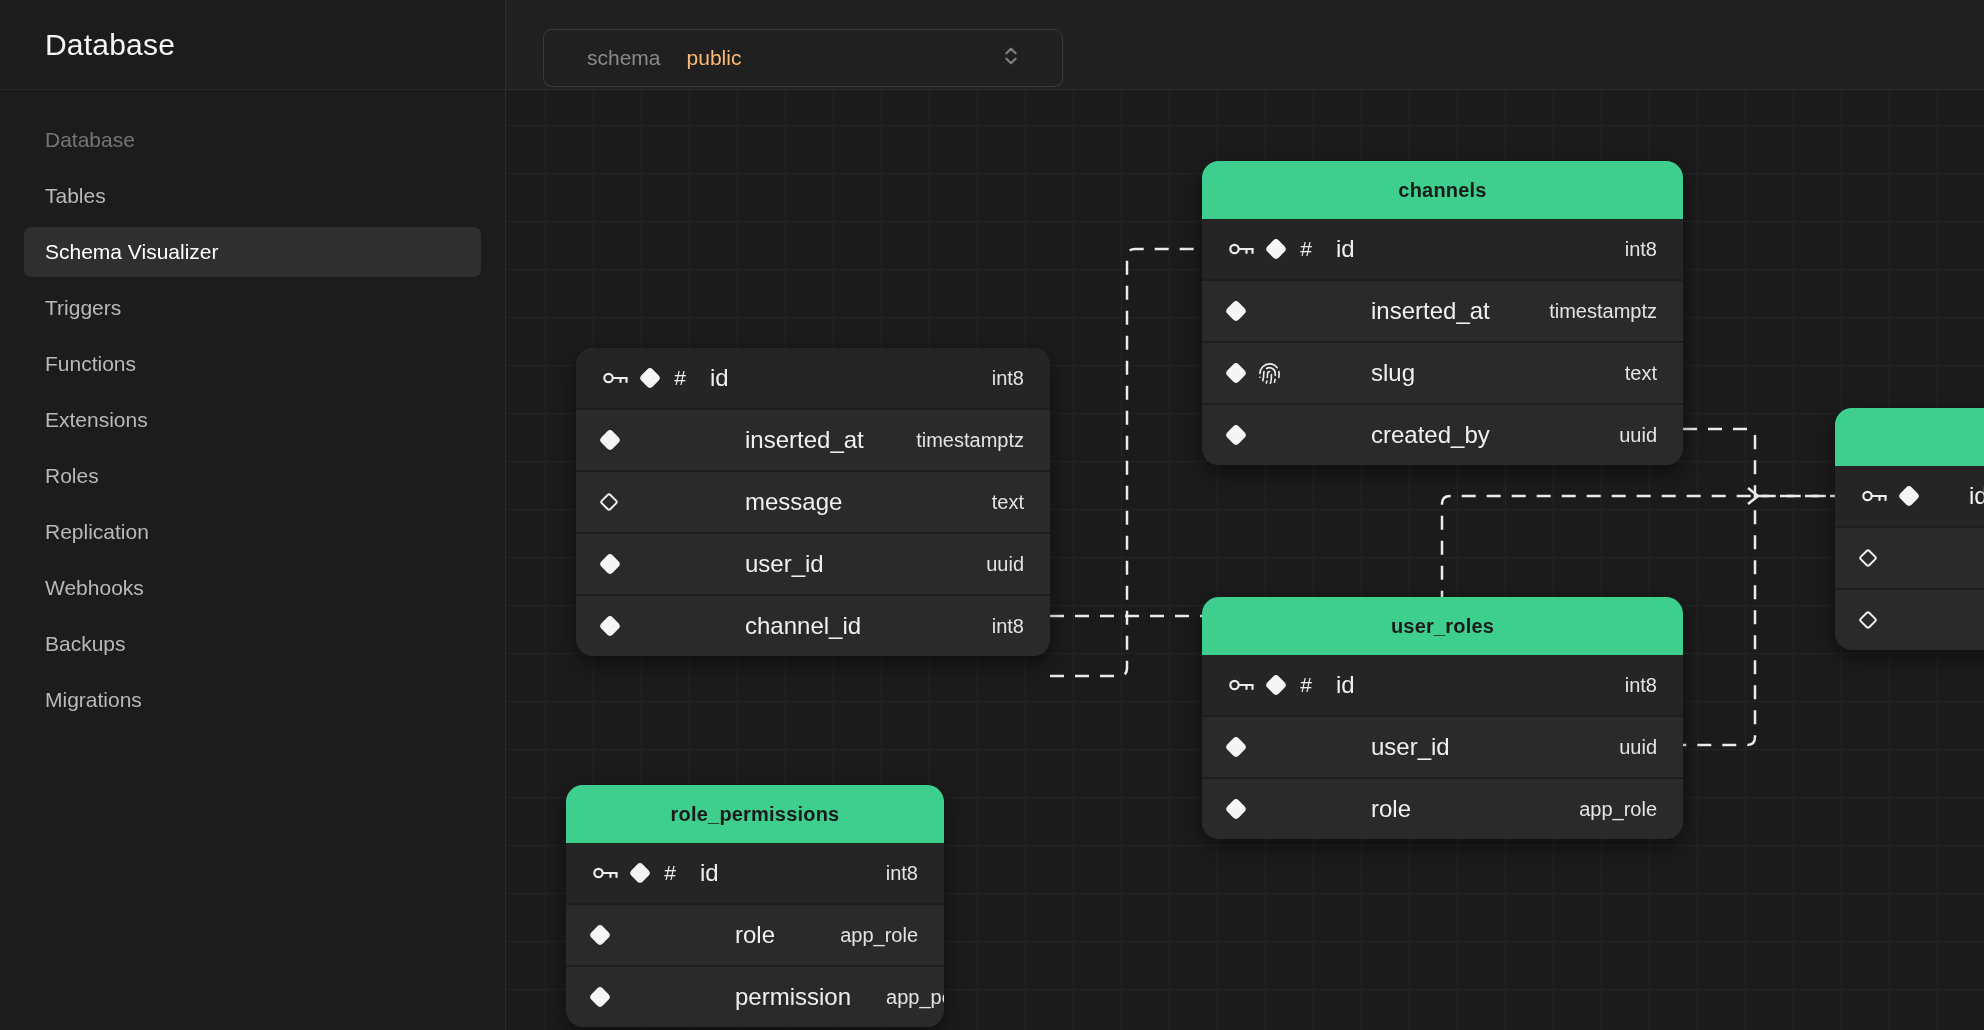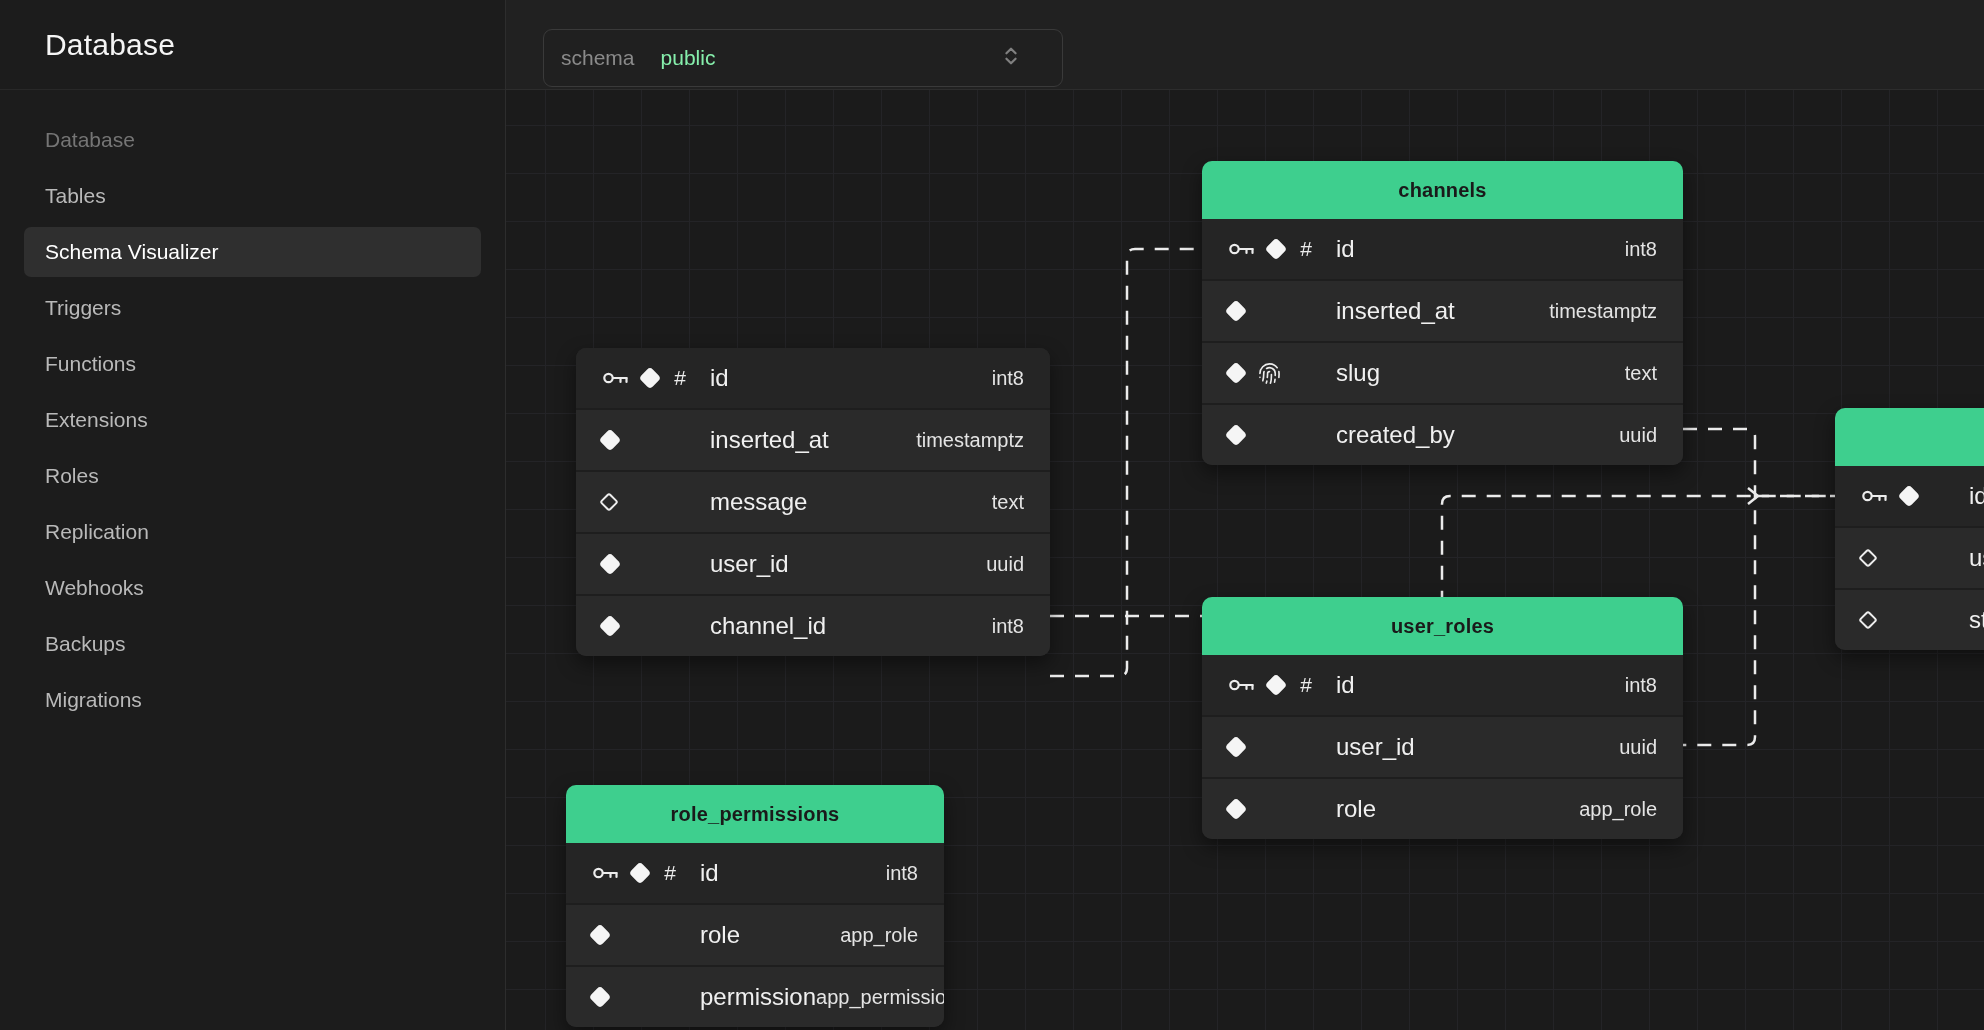--- a/index.html
+++ b/index.html
@@ -31,55 +31,55 @@
   .badge { color:var(--badge-orange); font-size:17.5px; letter-spacing:.5px; font-weight:400; }
 
   
   .topbar {
     position:absolute; left:506px; top:0; width:1478px; height:90px;
     background:#212121; border-bottom:1px solid #2d2d2d; z-index:4;
   }
   .schema-select {
     position:absolute; left:37px; top:29px; width:520px; height:58px;
     border:1px solid #3a3a3a; border-radius:9px; background:#202020;
-    display:flex; align-items:center; padding:0 20px 0 17px; cursor:pointer;
+    display:flex; align-items:center; padding:0 20px 0 43px; cursor:pointer;
   }
   .schema-label { color:#8a8a8a; font-size:21px; }
-  .schema-value { color:#86efac; font-size:21px; font-weight:500; margin-left:26px; }
+  .schema-value { color:#fdba74; font-size:21px; font-weight:500; margin-left:26px; }
   .chev { margin-left:auto; margin-right:20px; opacity:.55; }
 
   
   .canvas {
     position:absolute; left:506px; top:90px; width:1478px; height:940px;
     overflow:hidden; background-color:#1b1b1b;
     background-image:
       linear-gradient(#242427 1px, transparent 1px),
       linear-gradient(90deg, #242427 1px, transparent 1px);
     background-size:48px 48px; background-position:-9px -13px;
   }
   .conn-svg { position:absolute; left:0; top:0; width:1478px; height:940px; z-index:1; }
   .conn { fill:none; stroke:#ebebeb; stroke-width:2.5; stroke-dasharray:14 11; }
   .conn-arrow { fill:none; stroke:#ebebeb; stroke-width:2.5; }
 
   
   .table-node {
-    position:absolute; z-index:2; border-radius:10px; overflow:hidden;
+    position:absolute; z-index:2; border-radius:17px; overflow:hidden;
     box-shadow:0 8px 20px rgba(0,0,0,.45); background:#2a2a2a; cursor:grab;
   }
   .table-header {
     height:58px; background:var(--accent-green);
     display:flex; align-items:center; justify-content:center;
   }
   .table-header span { color:#1a1a1a; font-size:20px; font-weight:700; letter-spacing:.2px; }
   .row {
     height:60px; background:#2a2a2a; display:flex; align-items:center;
     padding:0 26px;
   }
   .row.pk { background:#252525; }
-  .row + .row { border-top:2px solid #1e1e1e; height:62px; }
+  .row + .row { border-top:2px solid #1e1e1e; height:62px;gap:35px; }
   .icons { display:flex; align-items:center; gap:14px; width:96px; flex:none; }
   .col-name { font-size:24px; color:#f0f0f0; margin-left:12px; white-space:nowrap; }
   .col-type { font-size:20px; color:#e4e4e4; margin-left:auto; white-space:nowrap; }
   .di-f { width:16px; height:16px; background:#f5f5f5; border-radius:4px; transform:rotate(45deg); flex:none; }
   .di-o { width:14px; height:14px; border:2.2px solid #ececec; border-radius:3px; transform:rotate(45deg); flex:none; }
   .hash { font-size:21px; color:#ececec; font-weight:500; width:16px; text-align:center; flex:none; }
   .icon-svg { flex:none; }
 </style>
 </head>
 <body>

